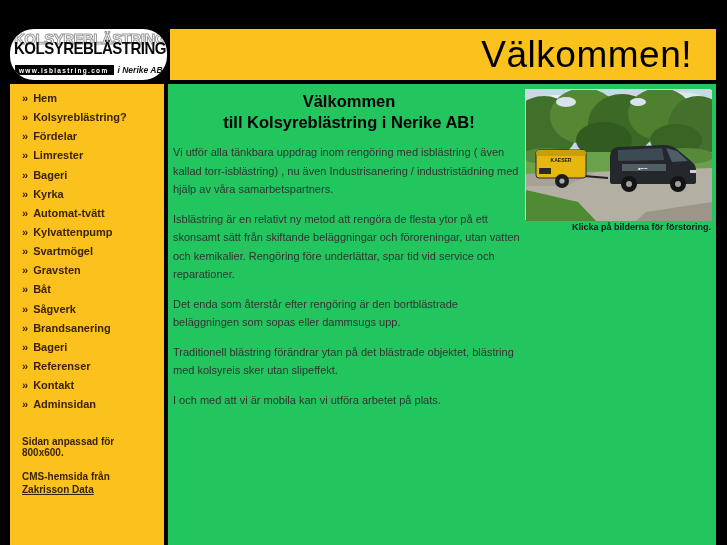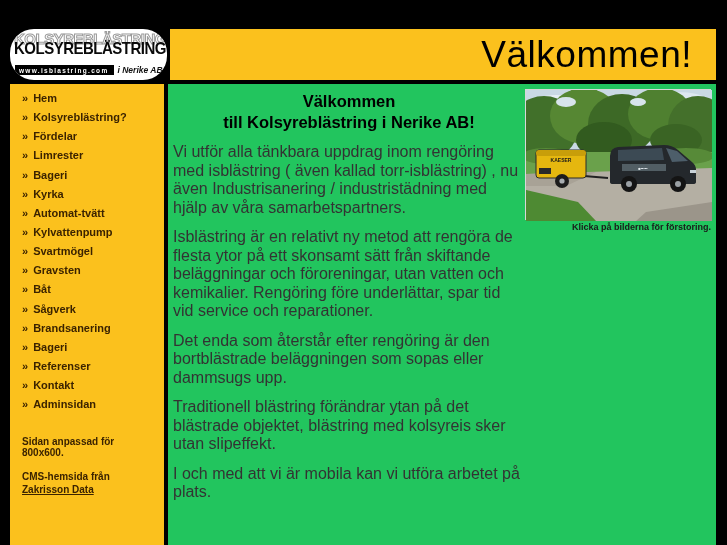--- a/index.html
+++ b/index.html
@@ -33,21 +33,21 @@
     white-space: nowrap; cursor: pointer; }
   .nav-item .bullet { margin-right: 5px; }
   .sidebar-footer { margin-top: 19px; font-size: 10px; font-weight: bold; color: #3b2300; }
   .sidebar-footer .cms { margin-top: 12px; line-height: 13px; }
   .sidebar-footer a { color: #3b2300; text-decoration: underline; cursor: pointer; }
 
   .main { flex: 1; background: #22c55e; padding: 5px 3px 0 5px; display: flex; }
   .text-col { width: 352px; }
   .text-col h1 { font-size: 16.5px; line-height: 21px; color: #000; text-align: center;
     margin: 2px 0 10px 0; font-weight: bold; }
-  .text-col p { font-size: 16px; line-height: 18.5px; color: #333; margin-bottom: 11px; }
+  .text-col p { font-size: 11px; line-height: 18.5px; color: #333; margin-bottom: 11px; }
 
   .img-col { margin-left: auto; width: 188px; }
   .photo { width: 186px; height: 131px; border: 1px solid #d8d8d8; cursor: pointer; }
   .photo svg { display: block; }
   .caption { font-size: 9px; font-weight: bold; color: #1a1a1a; text-align: right;
     margin-top: 2px; padding-right: 2px; }
 
   :root { --gold: #FBC11D; }
 </style>
 </head>

